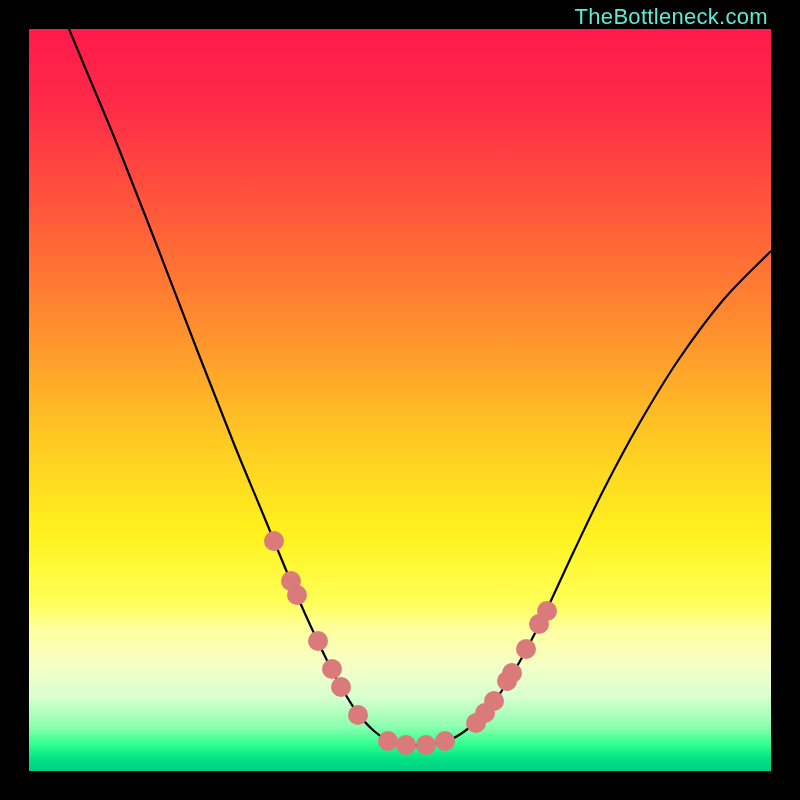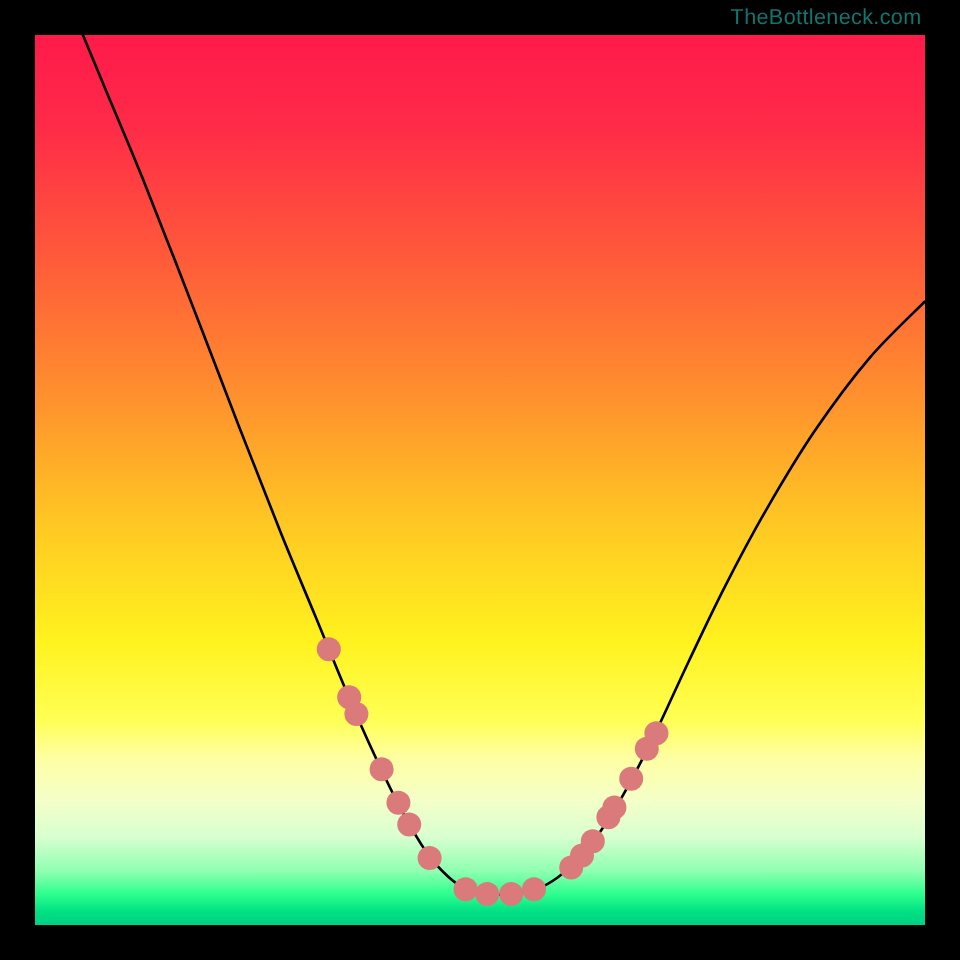--- a/index.html
+++ b/index.html
@@ -24,22 +24,22 @@
     left: 29px;
     top: 29px;
     width: 742px;
     height: 742px;
     overflow: hidden;
   }
   .watermark {
     position: absolute;
     top: 4px;
     right: 32px;
-    color: #0f766e;
-    font-size: 18px;
+    color: #5eead4;
+    font-size: 22px;
     font-weight: 500;
     letter-spacing: 0.3px;
   }
   svg { display: block; }
 </style>
 </head>
 <body>
 
 <div class="frame">
 

